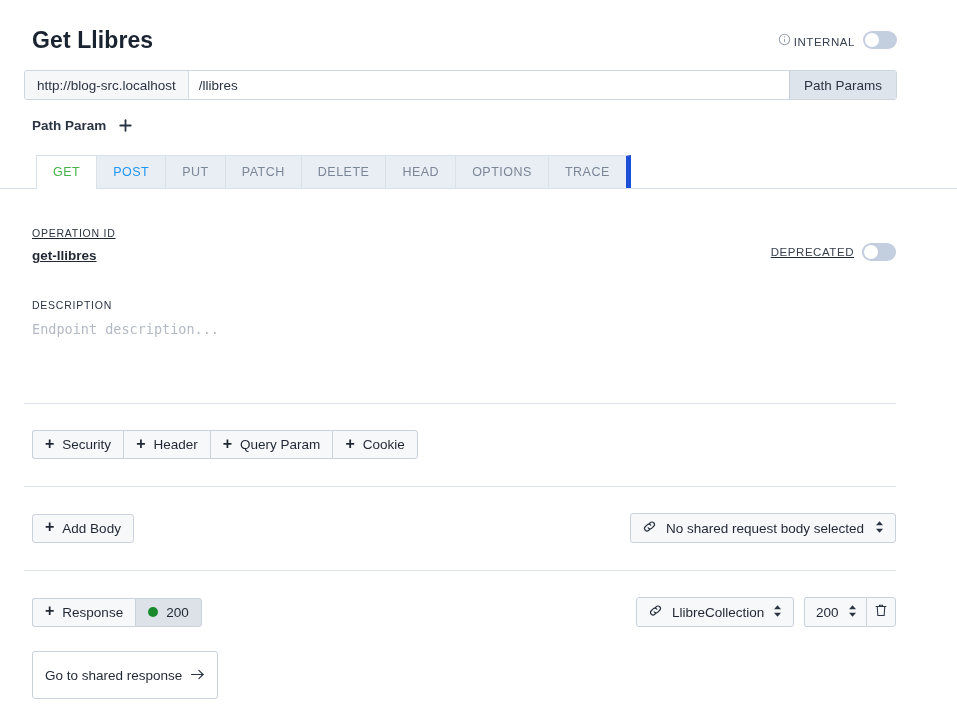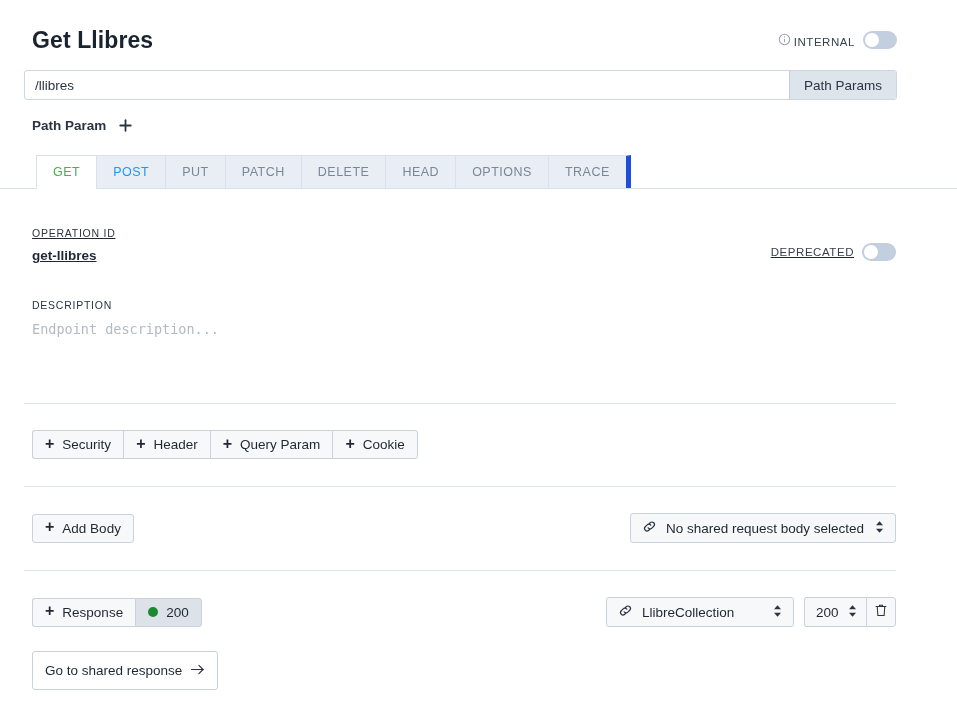--- a/index.html
+++ b/index.html
@@ -207,21 +207,21 @@
     padding: 0 12px;
     background: #f7f8fa;
     border: 1px solid #c9d1db;
     border-radius: 3px;
     font-size: 13.5px;
     color: #1f2733;
     cursor: pointer;
     font-family: "Liberation Sans", sans-serif;
     white-space: nowrap;
   }
-  .btn.white { background: #ffffff; height: 39px; }
+  .btn.white { background: #ffffff; height: 48px; }
   .btn-group { display: inline-flex; }
   .btn-group .btn {
     border-radius: 0;
     border-right-width: 0;
   }
   .btn-group .btn:first-child { border-radius: 3px 0 0 3px; }
   .btn-group .btn:last-child { border-radius: 0 3px 3px 0; border-right-width: 1px; }
   .btn-group .btn.selected { background: #dde2e9; }
 
   .plus-glyph {
@@ -246,21 +246,21 @@
     padding: 0 11px;
     background: #f7f8fa;
     border: 1px solid #c9d1db;
     border-radius: 3px;
     font-size: 13.5px;
     color: #1f2733;
     cursor: pointer;
   }
   .select-btn .label { flex: 1 1 auto; text-align: left; }
   .select-wide { width: 266px; }
-  .select-mid { width: 188px; }
+  .select-mid { width: 158px; }
 
   .stepper-group { display: inline-flex; }
   .stepper-group .select-btn {
     border-radius: 3px 0 0 3px;
     border-right-width: 0;
     width: 62px;
   }
   .icon-btn {
     display: inline-flex;
     align-items: center;
@@ -295,20 +295,21 @@
             <circle cx="8" cy="4.9" r="0.75" fill="currentColor" stroke="none"></circle>
           </svg>
         </span><span>INTERNAL</span>
       </span>
       <div class="switch"></div>
     </div>
   </div>
 
   <div class="urlbar-wrap">
     <div class="urlbar">
+      <div class="url-host">http://blog-src.localhost</div>
       <input class="url-path" type="text" value="/llibres" style="">
       <div class="path-params-btn">Path Params</div>
     </div>
   </div>
 
   <div class="pathparam-row">
     <span class="pathparam-label">Path Param</span>
     <button class="plus-btn">
       <svg width="15" height="15" viewBox="0 0 16 16" stroke="currentColor" stroke-width="1.9" stroke-linecap="round">
         <line x1="8" y1="2.4" x2="8" y2="13.6"></line>

